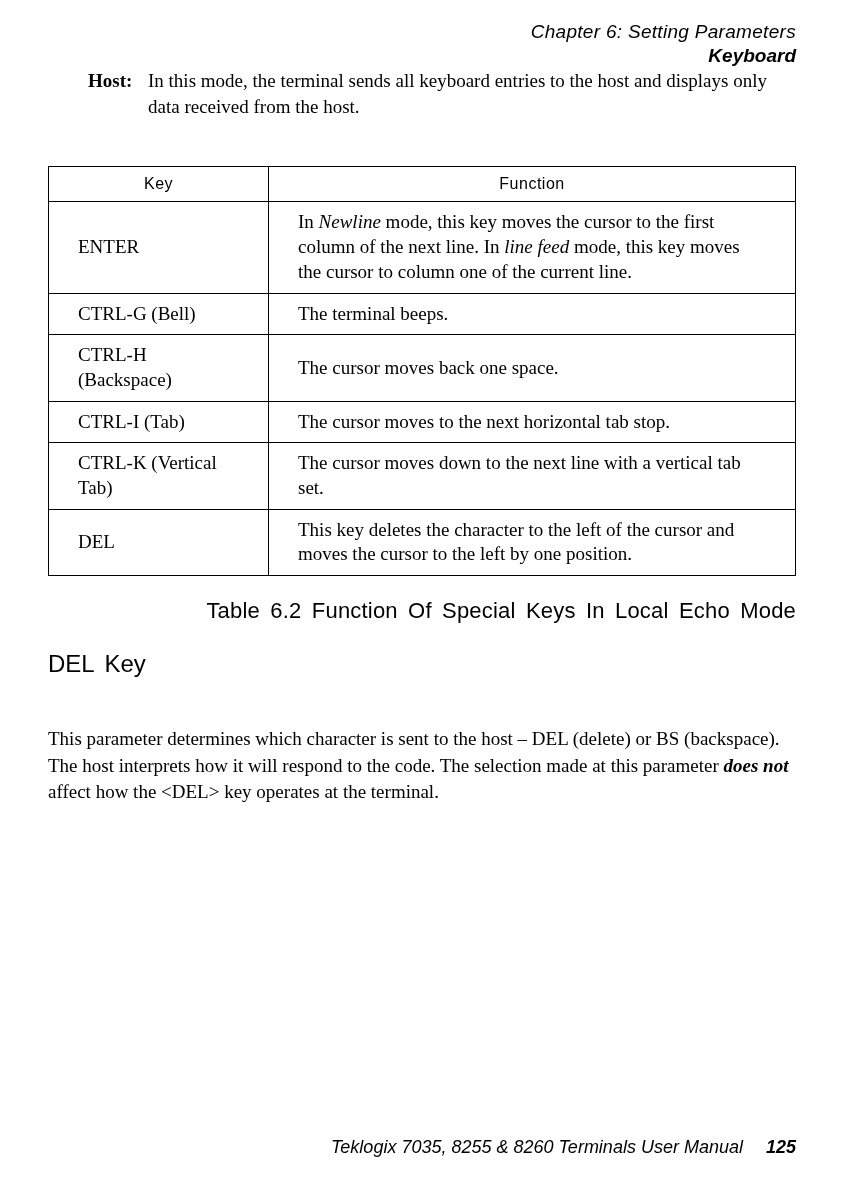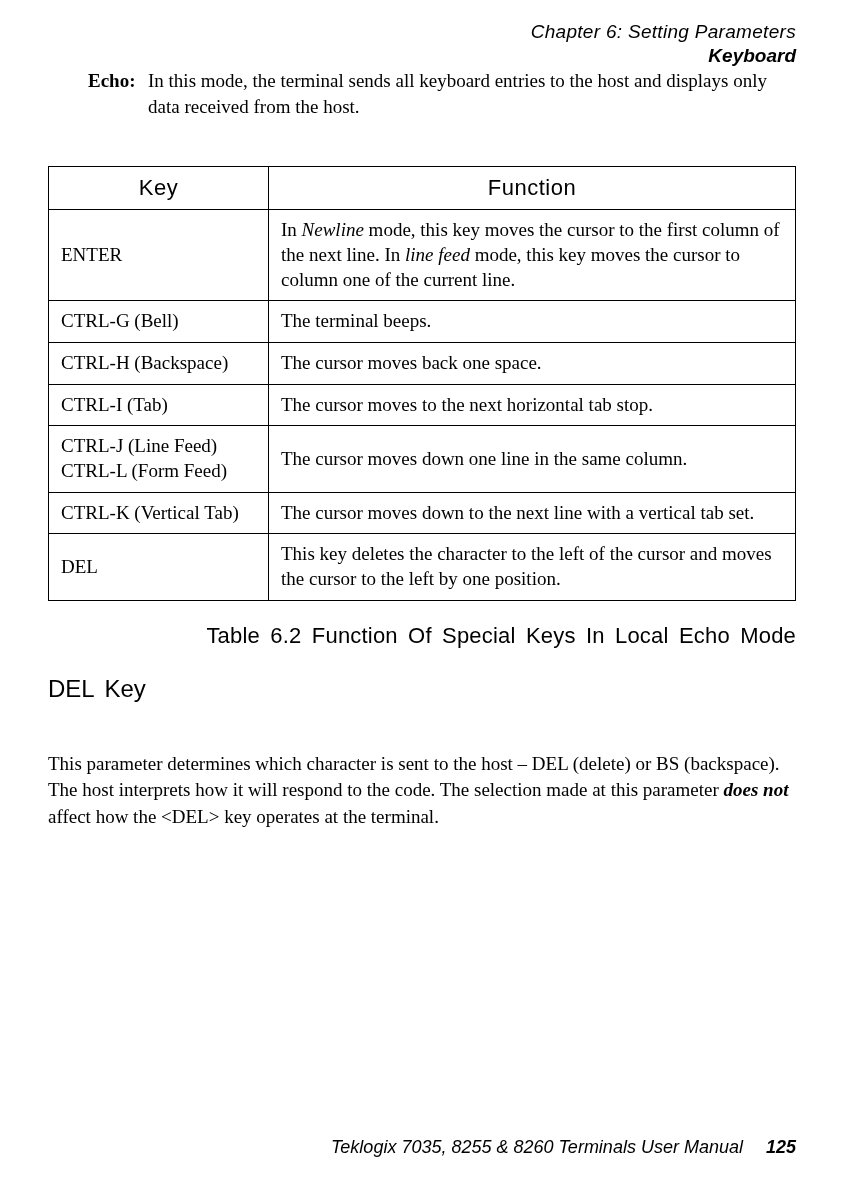--- a/index.html
+++ b/index.html
@@ -53,30 +53,30 @@
       flex: 1;
       padding-right: 20px;
     }
     table {
       width: 100%;
       border-collapse: collapse;
       margin-bottom: 22px;
     }
     th, td {
       border: 1px solid #000;
-      padding: 8px 12px;
+      padding: 8px 29px;
       font-size: 19px;
       line-height: 1.3;
       text-align: left;
       vertical-align: middle;
     }
     th {
       font-family: Arial, Helvetica, sans-serif;
       font-weight: normal;
-      font-size: 22px;
+      font-size: 16px;
       text-align: center;
       padding: 7px 12px;
       font-stretch: condensed;
       letter-spacing: 0.5px;
     }
     th:first-child, td:first-child {
       width: 220px;
     }
     .italic {
       font-style: italic;
@@ -125,21 +125,21 @@
 
 <div class="page">
 
   <div class="header">
     <div class="header-chapter">Chapter 6: Setting Parameters</div>
     <div class="header-section">Keyboard</div>
   </div>
 
   <div class="definitions">
     <div class="def-row">
-      <div class="def-term">Echo:</div>
+      <div class="def-term">Host:</div>
       <div class="def-desc">In this mode, the terminal sends all keyboard entries to the host and displays only data received from the host.</div>
     </div>
   </div>
 
   <table>
     <thead>
       <tr>
         <th>Key</th>
         <th>Function</th>
       </tr>
@@ -155,24 +155,20 @@
         </tr>
         <tr>
           <td>CTRL-H (Backspace)</td>
           <td>The cursor moves back one space.</td>
         </tr>
         <tr>
           <td>CTRL-I (Tab)</td>
           <td>The cursor moves to the next horizontal tab stop.</td>
         </tr>
         <tr>
-          <td>CTRL-J (Line Feed)<br>CTRL-L (Form Feed)</td>
-          <td>The cursor moves down one line in the same column.</td>
-        </tr>
-        <tr>
           <td>CTRL-K (Vertical Tab)</td>
           <td>The cursor moves down to the next line with a vertical tab set.</td>
         </tr>
         <tr>
           <td>DEL</td>
           <td>This key deletes the character to the left of the cursor and moves the cursor to the left by one position.</td>
         </tr>
       </tbody>
   </table>
 

